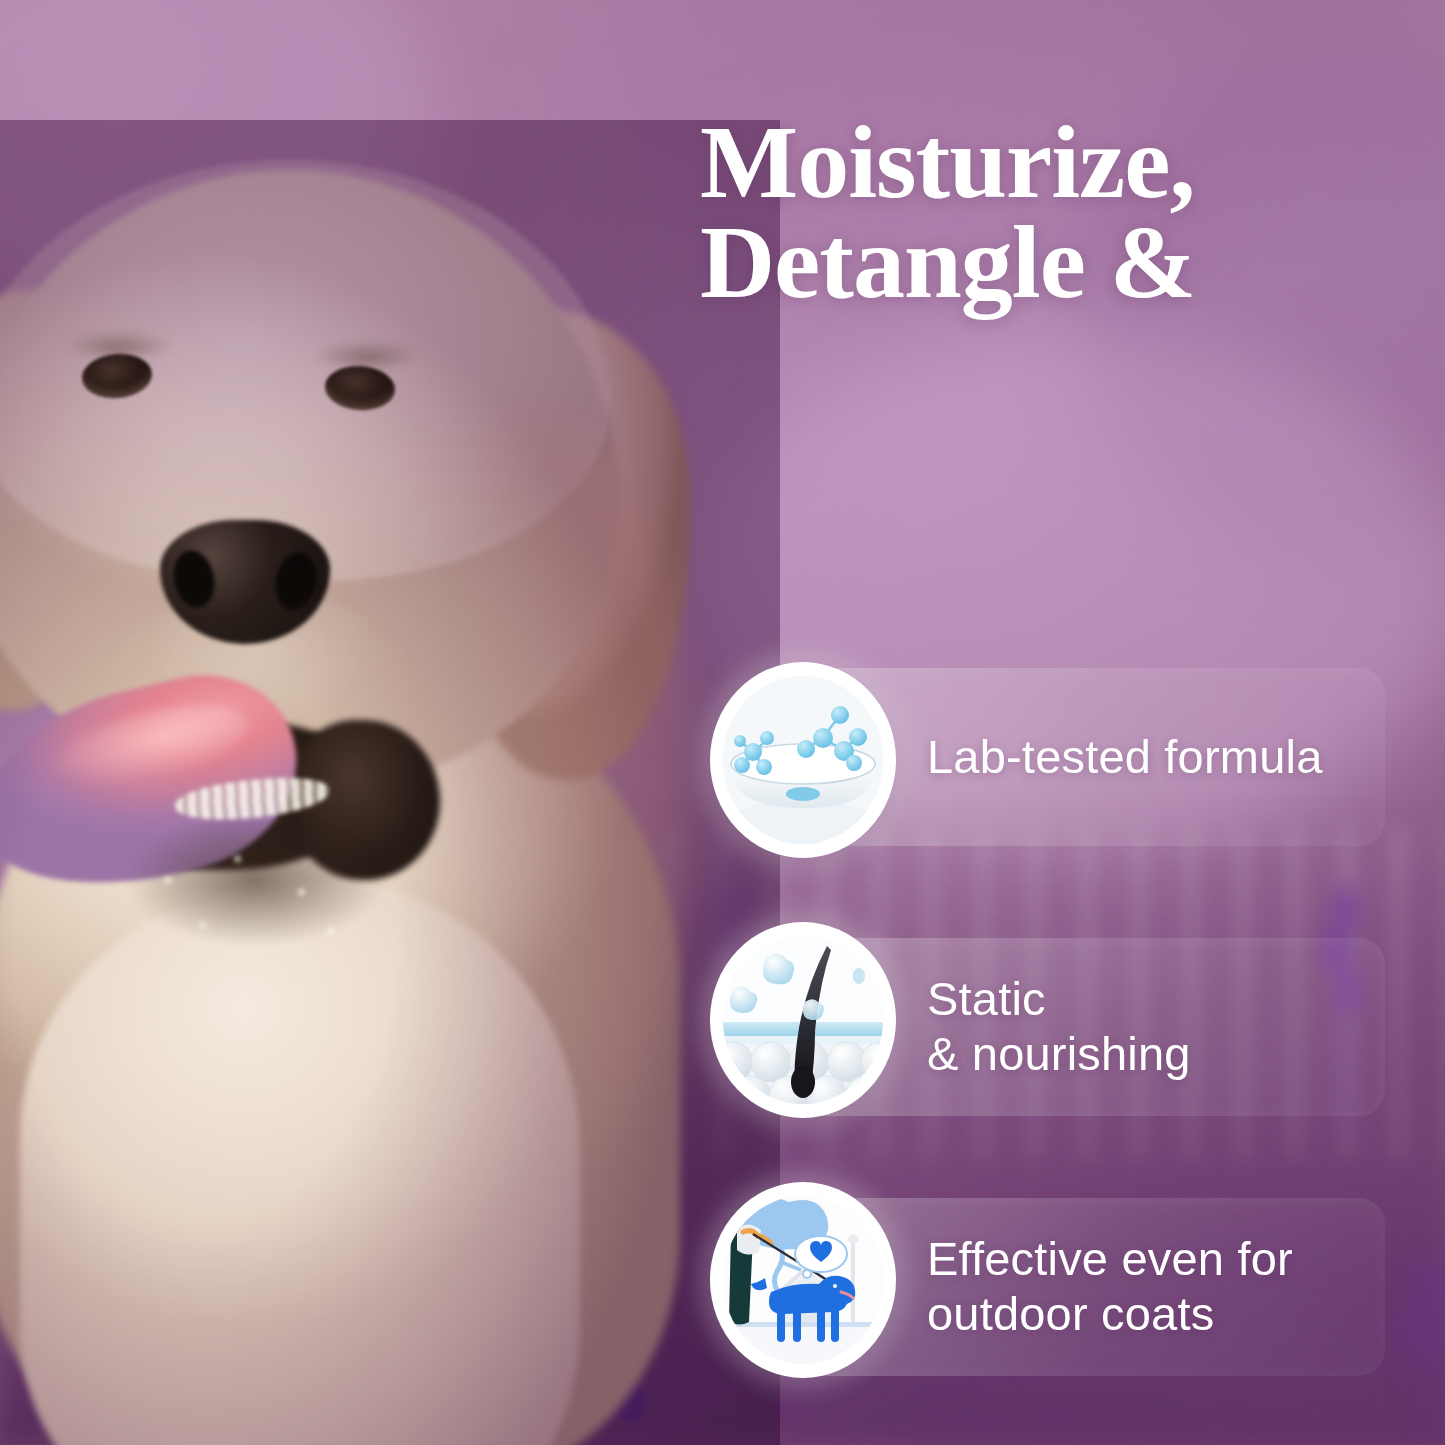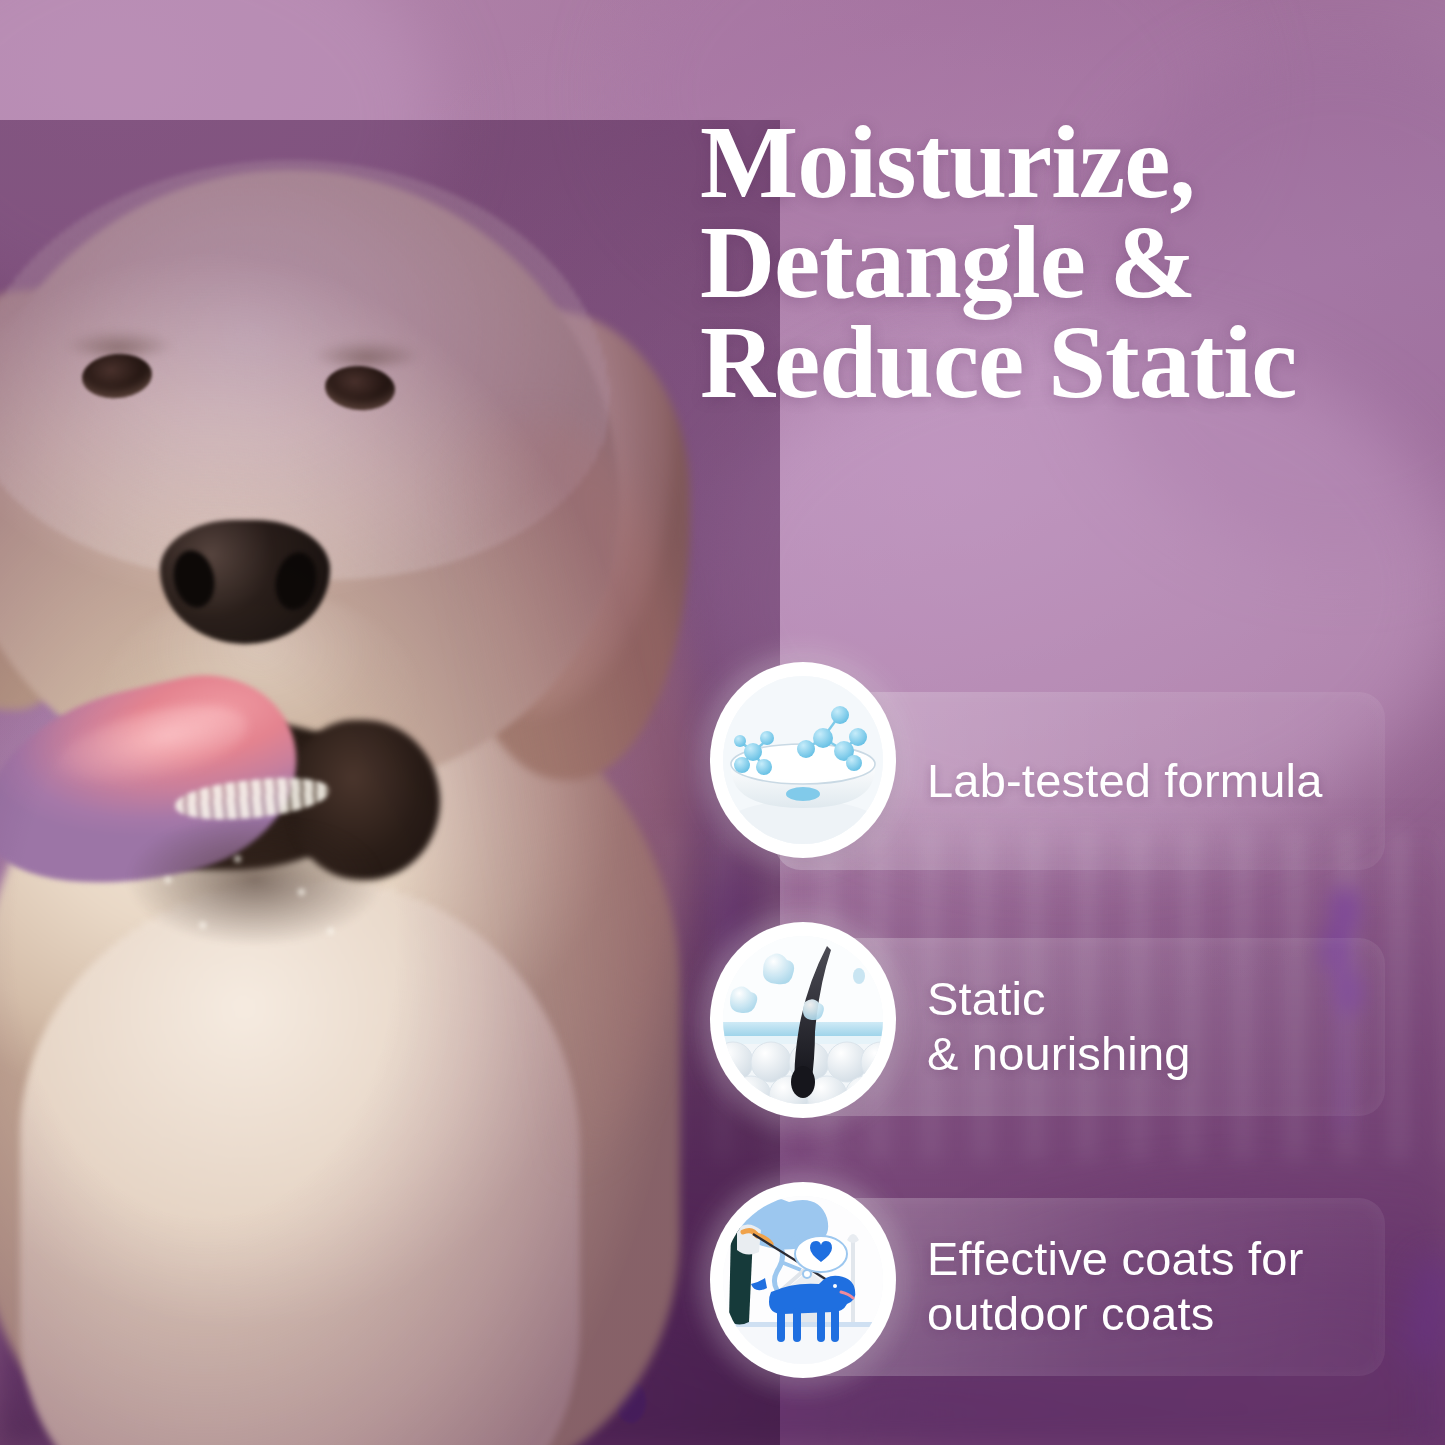--- a/index.html
+++ b/index.html
@@ -252,21 +252,21 @@
   
   .feature-card {
     position: absolute;
     left: 775px;
     width: 610px;
     height: 178px;
     border-radius: 26px;
     background: linear-gradient(100deg, rgba(255,255,255,0.26) 0%, rgba(255,255,255,0.10) 55%, rgba(255,255,255,0.035) 100%);
     box-shadow: 0 2px 20px rgba(255,255,255,.06) inset;
   }
-  #card-1 { top: 692px; text-align: center; }
+  #card-1 { top: 668px; text-align: center; }
   #card-2 { top: 938px; }
   #card-3 { top: 1198px; }
 
   .card-text {
     position: absolute;
     left: 152px;
     top: 50%;
     transform: translateY(-50%);
     color: #fff;
     font-size: 47px;
@@ -393,21 +393,20 @@
     <div class="layer tongue-hi"></div>
     <div class="layer teeth"></div>
     <div class="layer chin-speckle"></div>
     <div class="layer warm-rim"></div>
     <div class="photo-blend"></div>
   </div>
 
   <div id="headline">
     <span class="hl-line">Moisturize,</span>
     <span class="hl-line">Detangle &amp;</span>
-    <span class="hl-line">Reduce Static</span>
   </div>
 
   <div class="feature-card" id="card-1">
     <div class="card-text">
       <span class="tl">Lab-tested formula</span>
     </div>
   </div>
   <div class="icon-bubble" id="bubble-1">
     <div class="bubble-inner">
       <svg viewBox="0 0 160 168">
@@ -510,21 +509,21 @@
           <path d="M10 54 q10 -8 18 2 q9 2 5 12 q-3 10 -14 9 q-12 -1 -12 -11 q0 -8 3 -12 z"></path>
           <path d="M82 66 q8 -6 14 1 q7 2 4 10 q-2 8 -11 7 q-9 -1 -9 -9 q0 -6 2 -9 z"></path>
         </g>
         <ellipse cx="136" cy="40" rx="6" ry="8" fill="#bfe0f0" opacity=".85"></ellipse>
       </svg>
     </div>
   </div>
 
   <div class="feature-card" id="card-3">
     <div class="card-text">
-      <span class="tl">Effective coats for</span>
+      <span class="tl">Effective even for</span>
       <span class="tl">outdoor coats</span>
     </div>
   </div>
   <div class="icon-bubble" id="bubble-3">
     <div class="bubble-inner">
       <svg viewBox="0 0 160 168">
         <rect width="160" height="168" fill="#fdfdfe"></rect>
 
         <path d="M14 6 Q40 -6 66 6 Q96 -2 104 22 Q110 44 86 50 Q58 58 34 48 Q6 40 14 6 Z" fill="#9cc7ef"></path>
         <path d="M54 44 q10 14 2 28 q-8 12 -2 22" stroke="#9cc7ef" stroke-width="5" fill="none"></path>

